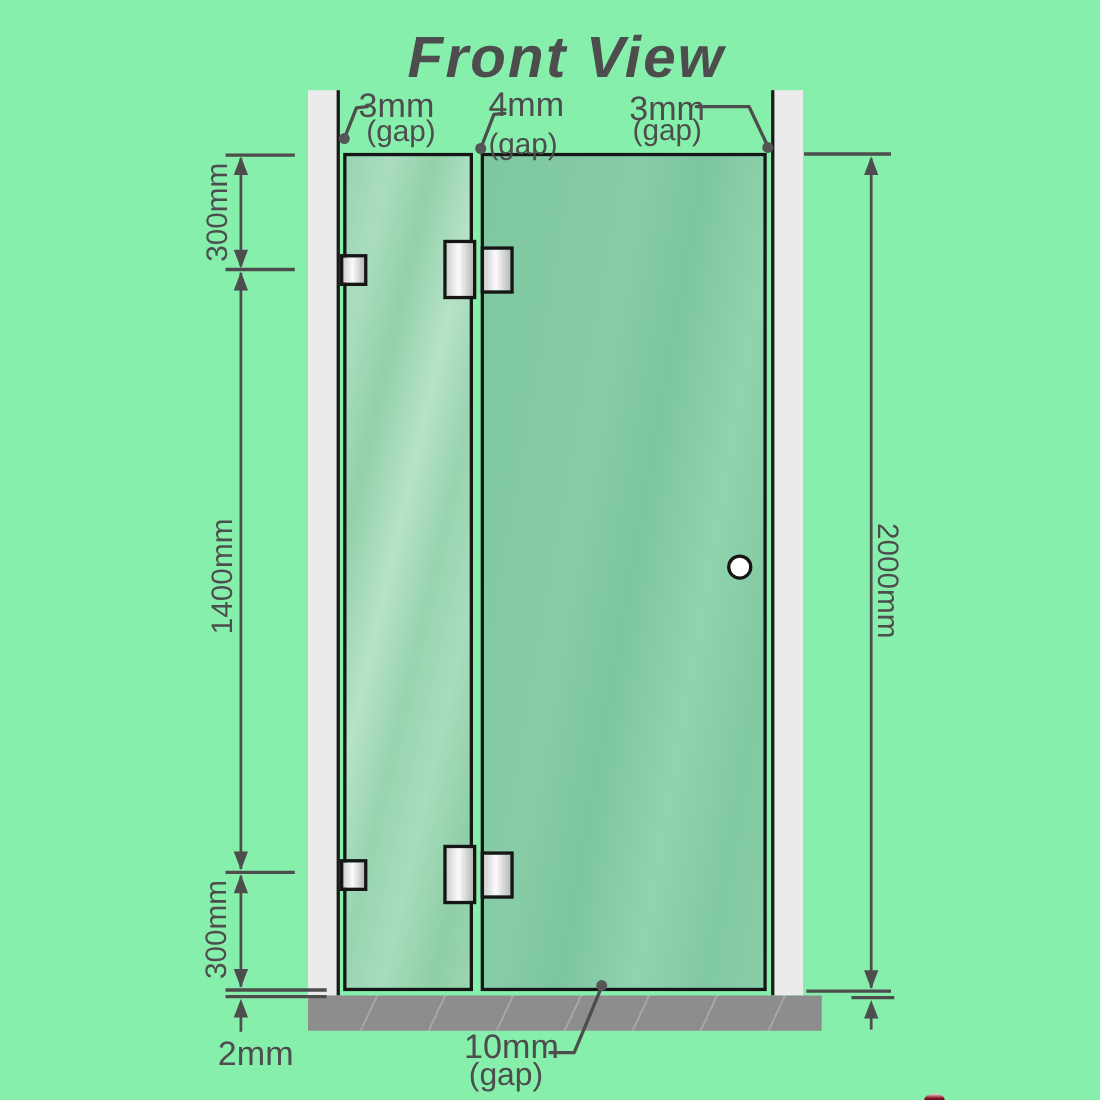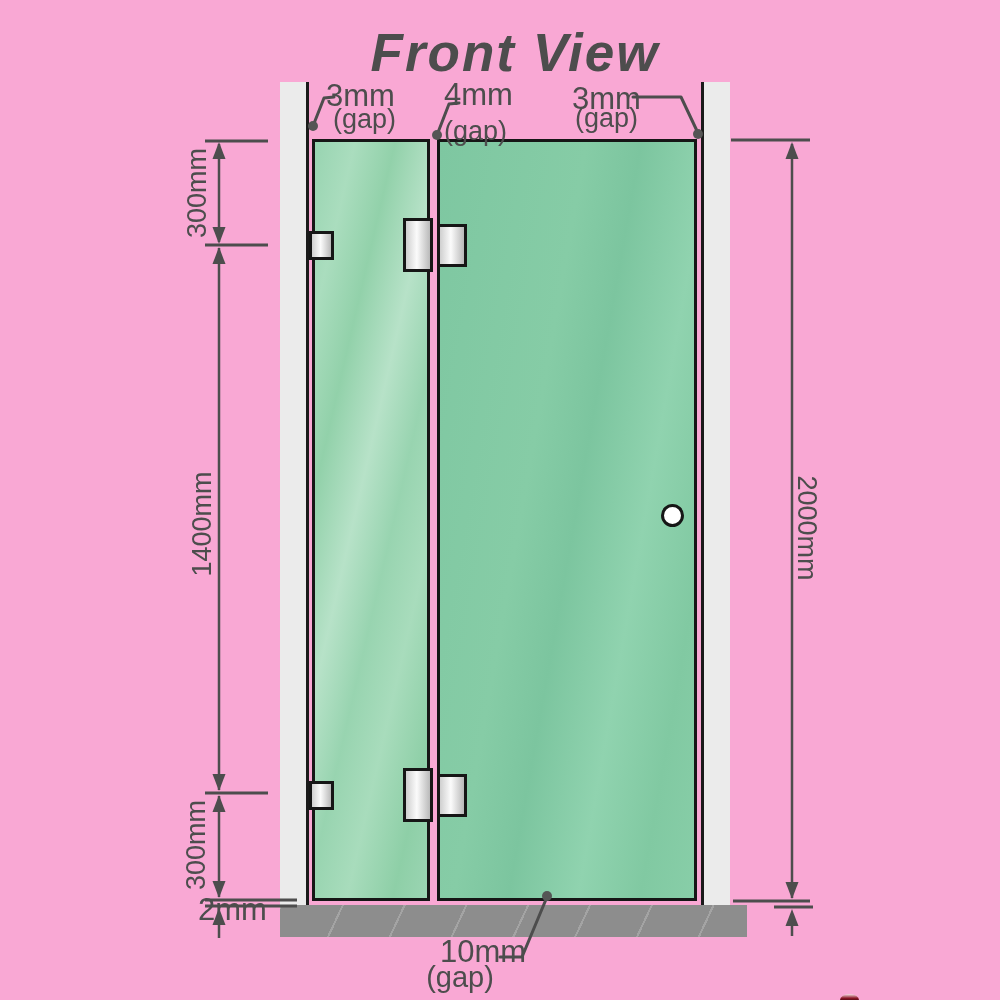--- a/index.html
+++ b/index.html
@@ -1,17 +1,17 @@
 <!DOCTYPE html>
 <html><head>
 <meta charset="utf-8">
 <style>
   html,body{margin:0;padding:0;background:#ffffff;}
   #canvas{
-    position:relative;width:1000px;height:1000px;background:#f9a8d4;overflow:hidden;
+    position:relative;width:1000px;height:1000px;background:#86efac;overflow:hidden;
     font-family:"Liberation Sans", sans-serif;color:#4d4d4d;
   }
   .abs{position:absolute;}
   
   .title{
     left:290px;top:22px;width:450px;height:60px;text-align:center;
     font-size:53px;font-weight:bold;font-style:italic;letter-spacing:2px;color:#9b9b9b;
   }
   
   .wall{background:#ebebeb;top:82px;height:823px;}
@@ -56,22 +56,22 @@
   .gap-val{font-size:31px;line-height:1;}
   .gap-unit{font-size:27px;line-height:1;}
   .g-tl-v{left:326px;top:80px;}   .g-tl-u{left:333px;top:106px;}
   .g-tm-v{left:444px;top:79px;}   .g-tm-u{left:444px;top:118px;}
   .g-tr-v{left:572px;top:83px;}   .g-tr-u{left:575px;top:105px;}
   .rot{height:28px;line-height:28px;text-align:center;font-size:27px;}
   .d-lt{left:132px;top:179px;width:130px;transform:rotate(-90deg);}
   .d-lm{left:132px;top:510px;width:140px;transform:rotate(-90deg);}
   .d-lb{left:131px;top:831px;width:130px;transform:rotate(-90deg);}
   .d-r {left:737px;top:514px;width:140px;transform:rotate(90deg);}
-  .f-gap{left:198px;top:892px;font-size:31px;}
-  .g-b-v{left:438px;top:936px;width:90px;text-align:center;font-size:31px;line-height:1;}
+  .f-gap{left:198px;top:940px;font-size:31px;}
+  .g-b-v{left:420px;top:936px;width:90px;text-align:center;font-size:31px;line-height:1;}
   .g-b-u{left:415px;top:963px;width:90px;text-align:center;font-size:29px;line-height:1;}
   
   .logo-sliver{
     left:840px;top:994px;width:19px;height:6px;
     background:linear-gradient(to bottom,#f5e4e6 0%,#8c1626 70%,#5a0d18 100%);
     border-radius:50% 50% 0 0 / 100% 100% 0 0;
   }
 </style>
 </head>
 <body>

